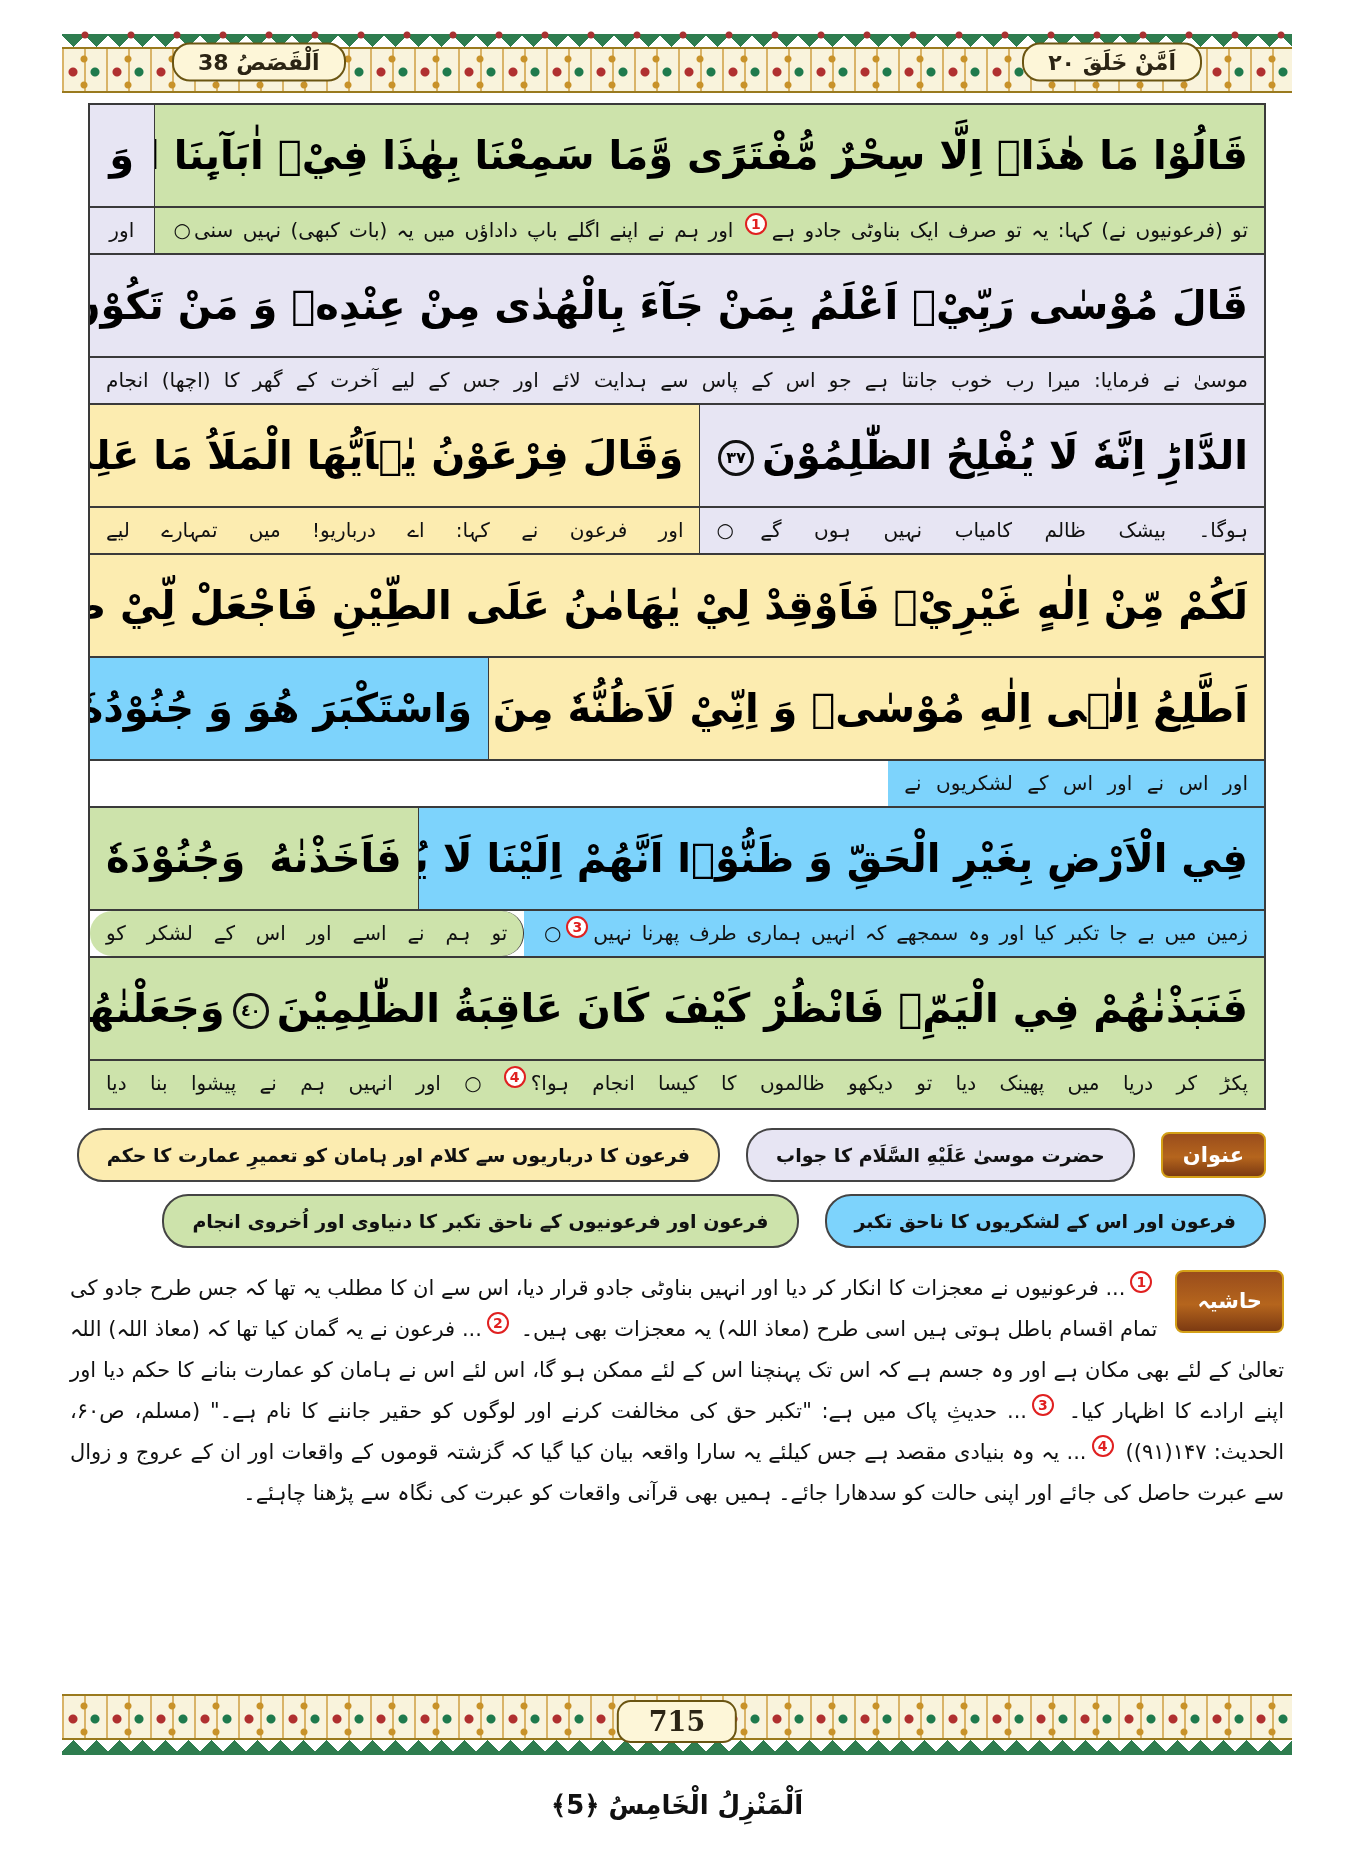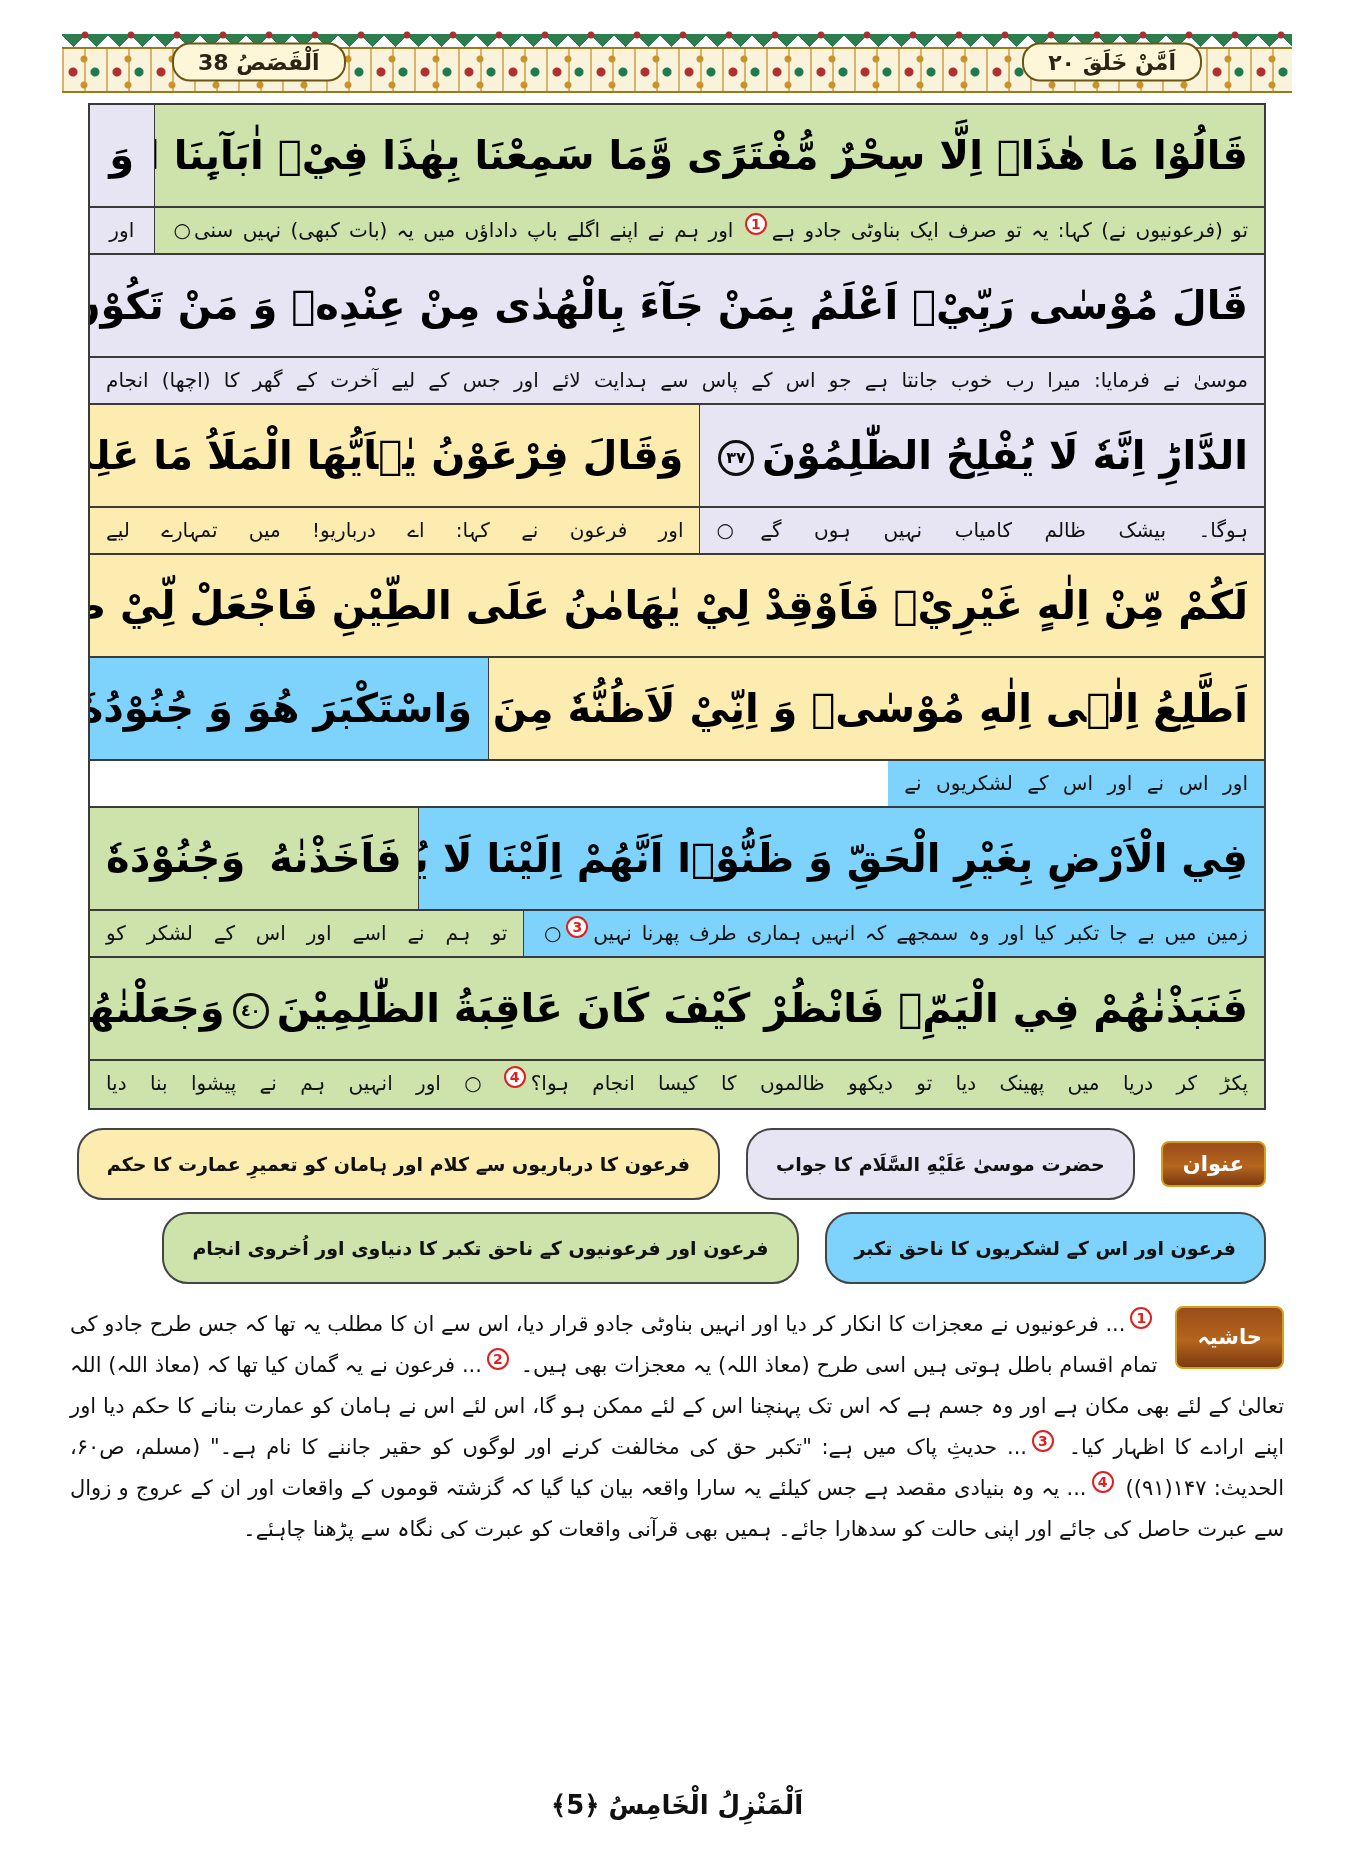--- a/index.html
+++ b/index.html
@@ -64,21 +64,21 @@
     color:#e02020; font-size:14px; font-weight:bold; line-height:1;
     margin:0 5px; vertical-align:super; background:#fff; }
 
   
   .topics { margin:18px 88px 0; }
   .topic-row { display:flex; direction:rtl; justify-content:flex-start;
     align-items:center; gap:26px; margin-bottom:12px; }
   .tag { background:linear-gradient(#9a4d1c,#b5651d 55%,#7c3a12);
     color:#fff; font-size:21px; font-weight:bold; padding:9px 20px;
     border:2px solid #d4a017; border-radius:8px; white-space:nowrap; }
-  .pill { border:2px solid #444; border-radius:26px; padding:23px 28px;
+  .pill { border:2px solid #444; border-radius:26px; padding:14px 28px;
     font-size:19px; font-weight:bold; color:#111; white-space:nowrap; }
 
   
   .footnotes { margin:20px 70px 0; direction:rtl; font-size:21px;
     line-height:41px; text-align:justify; color:#111; }
   .footnotes .tag { float:right; margin:2px 0 4px 18px; }
 
   
   .bottom-deco { position:absolute; left:0; right:0; top:1694px; }
   .manzil { position:absolute; left:0; right:0; top:1790px; text-align:center;
@@ -128,21 +128,21 @@
       </div>
       <div class="band urdu">
         <div class="seg bg-pink just" style="width: 32%;"><span>اور اس نے اور اس کے لشکریوں نے</span></div>
       </div>
       <div class="band arabic">
         <div class="seg bg-pink just" style="width: 72%;"><span>فِي الْاَرْضِ بِغَيْرِ الْحَقِّ وَ ظَنُّوْۤا اَنَّهُمْ اِلَيْنَا لَا يُرْجَعُوْنَ</span></div>
         <div class="seg bg-green just" style="width: 28%;"><span>فَاَخَذْنٰهُ وَجُنُوْدَهٗ</span></div>
       </div>
       <div class="band urdu">
         <div class="seg bg-pink just" style="width: 63%;"><span>زمین میں بے جا تکبر کیا اور وہ سمجھے کہ انہیں ہماری طرف پھرنا نہیں</span><span class="fn-marker">3</span><span>○</span></div>
-        <div class="seg bg-green just" style="width: 37%;"><span>تو ہم نے اسے اور اس کے لشکر کو</span></div>
+        <div class="seg bg-green just" style="width: 37%; border-radius: 22px;"><span>تو ہم نے اسے اور اس کے لشکر کو</span></div>
       </div>
       <div class="band arabic">
         <div class="seg bg-green just" style="width: 100%;"><span>فَنَبَذْنٰهُمْ فِي الْيَمِّۚ فَانْظُرْ كَيْفَ كَانَ عَاقِبَةُ الظّٰلِمِيْنَ</span><span class="ayah">٤٠</span><span>وَجَعَلْنٰهُمْ اَىِٕمَّةً</span></div>
       </div>
       <div class="band urdu">
         <div class="seg bg-green just" style="width: 100%;"><span>پکڑ کر دریا میں پھینک دیا تو دیکھو ظالموں کا کیسا انجام ہوا؟</span><span class="fn-marker">4</span><span>○ اور انہیں ہم نے پیشوا بنا دیا</span></div>
       </div>
     </div>
 
   <div class="topics" id="topics">
@@ -152,15 +152,22 @@
         <div class="pill bg-yellow">فرعون کا درباریوں سے کلام اور ہامان کو تعمیرِ عمارت کا حکم</div>
       </div>
       <div class="topic-row">
         <div class="pill bg-pink">فرعون اور اس کے لشکریوں کا ناحق تکبر</div>
         <div class="pill bg-green">فرعون اور فرعونیوں کے ناحق تکبر کا دنیاوی اور اُخروی انجام</div>
       </div>
     </div>
 
   <div class="footnotes" id="footnotes"><span class="tag">حاشیہ</span><span class="fn-marker">1</span><span>... فرعونیوں نے معجزات کا انکار کر دیا اور انہیں بناوٹی جادو قرار دیا، اس سے ان کا مطلب یہ تھا کہ جس طرح جادو کی تمام اقسام باطل ہوتی ہیں اسی طرح (معاذ اللہ) یہ معجزات بھی ہیں۔ </span><span class="fn-marker">2</span><span>... فرعون نے یہ گمان کیا تھا کہ (معاذ اللہ) اللہ تعالیٰ کے لئے بھی مکان ہے اور وہ جسم ہے کہ اس تک پہنچنا اس کے لئے ممکن ہو گا، اس لئے اس نے ہامان کو عمارت بنانے کا حکم دیا اور اپنے ارادے کا اظہار کیا۔ </span><span class="fn-marker">3</span><span>... حدیثِ پاک میں ہے: "تکبر حق کی مخالفت کرنے اور لوگوں کو حقیر جاننے کا نام ہے۔" (مسلم، ص۶۰، الحدیث: ۱۴۷(۹۱)) </span><span class="fn-marker">4</span><span>... یہ وہ بنیادی مقصد ہے جس کیلئے یہ سارا واقعہ بیان کیا گیا کہ گزشتہ قوموں کے واقعات اور ان کے عروج و زوال سے عبرت حاصل کی جائے اور اپنی حالت کو سدھارا جائے۔ ہمیں بھی قرآنی واقعات کو عبرت کی نگاہ سے پڑھنا چاہئے۔</span></div>
 
+  <div class="bottom-deco">
+    <div class="frieze-wrap">
+      <div class="frieze"></div>
+      <div class="drips"></div>
+      <div class="cartouche cart-center">715</div>
+    </div>
+  </div>
 
   <div class="manzil">اَلْمَنْزِلُ الْخَامِسُ ﴿5﴾</div>
 </div>
 
 </body></html>

